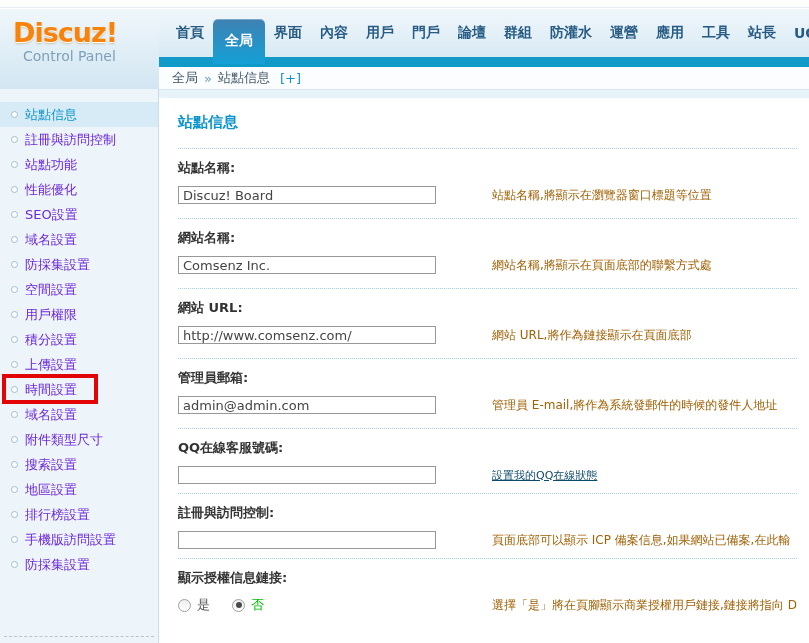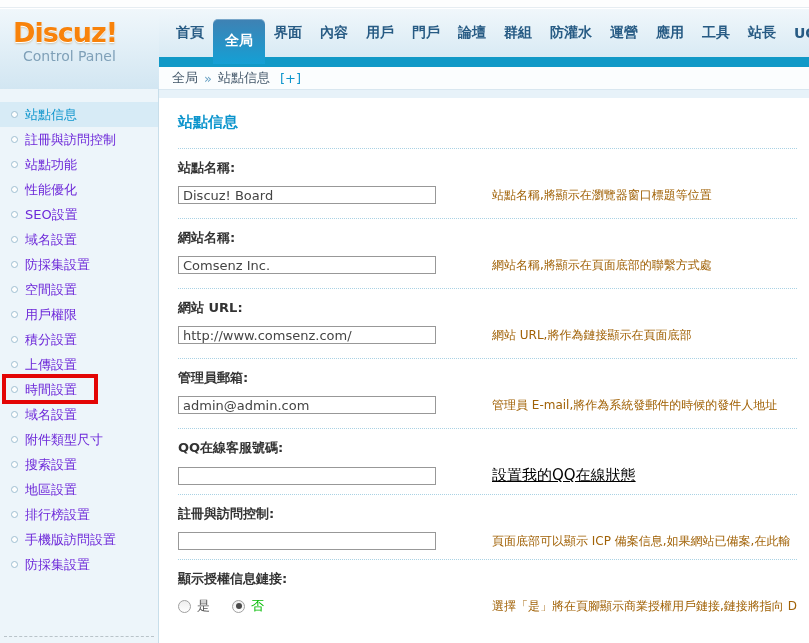--- a/index.html
+++ b/index.html
@@ -41,21 +41,21 @@
   .main-title { font-size: 15px; font-weight: bold; color: #0d95cd; margin: 2px 0 0 0; }
   .title-divider { border-bottom: 1px dotted #a9d2e4; margin: 16px 12px 0 0; }
   .grp { border-bottom: 1px dotted #a9d2e4; margin-right: 12px; padding: 10px 0 14px 0; }
   .grp.tight { padding-bottom: 9px; }
   .grp.last { border-bottom: none; }
   .grp-label { font-size: 13px; font-weight: bold; color: #333; }
   .ctrl-row { display: flex; align-items: center; margin-top: 9px; }
   .ctrl { width: 258px; flex: 0 0 auto; display: flex; align-items: center; }
   .text-input { width: 258px; height: 18px; border: 1px solid #989898; background: #fff; font-family: "DejaVu Sans", sans-serif; font-size: 13px; color: #444; padding: 1px 4px; }
   .help { margin-left: 56px; font-size: 12px; color: #a16207; white-space: nowrap; }
-  .help-link { margin-left: 56px; font-size: 15px; color: #000000; text-decoration: underline; white-space: nowrap; cursor: pointer; }
+  .help-link { margin-left: 56px; font-size: 11px; color: #0c4a6e; text-decoration: underline; white-space: nowrap; cursor: pointer; }
 
   
   .radio-opt { display: inline-flex; align-items: center; margin-right: 22px; cursor: pointer; }
   .radio { width: 13px; height: 13px; border-radius: 50%; border: 1px solid #a0a0a0; background: linear-gradient(#eee, #fff); display: inline-flex; align-items: center; justify-content: center; }
   .radio .dot { width: 6px; height: 6px; border-radius: 50%; background: #4a4a4a; }
   .radio-label { font-size: 13px; color: #555; margin-left: 6px; }
   .radio-label.green { color: #00bb00; }
 </style>
 </head>
 <body>

